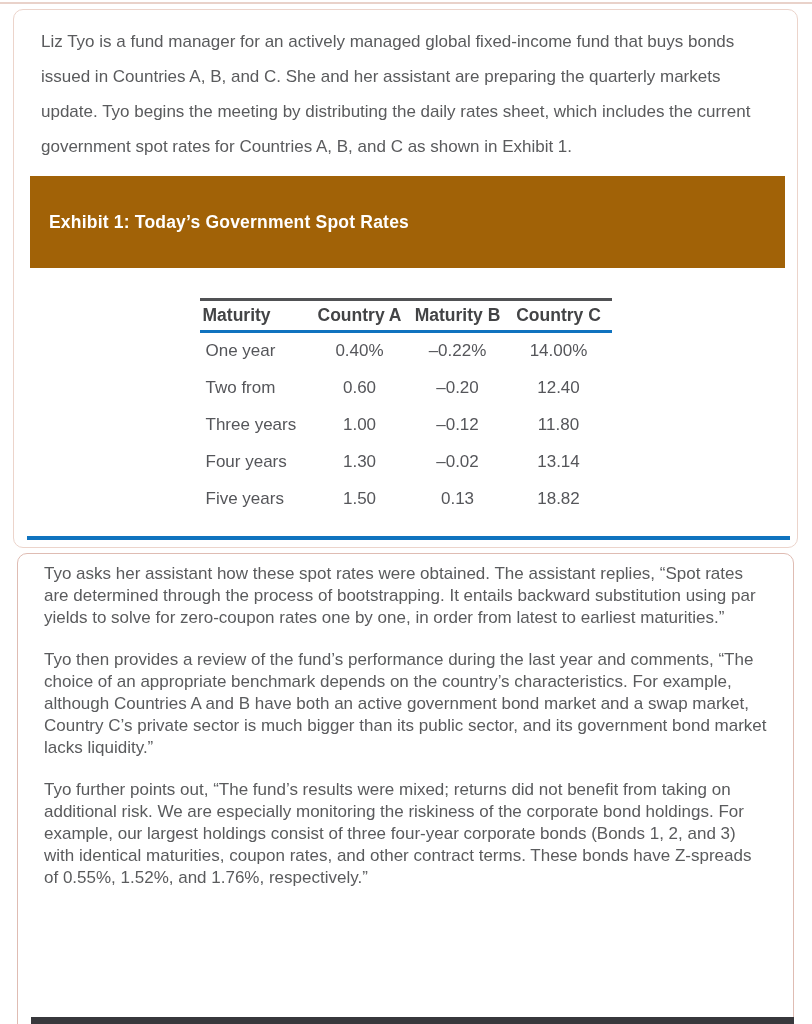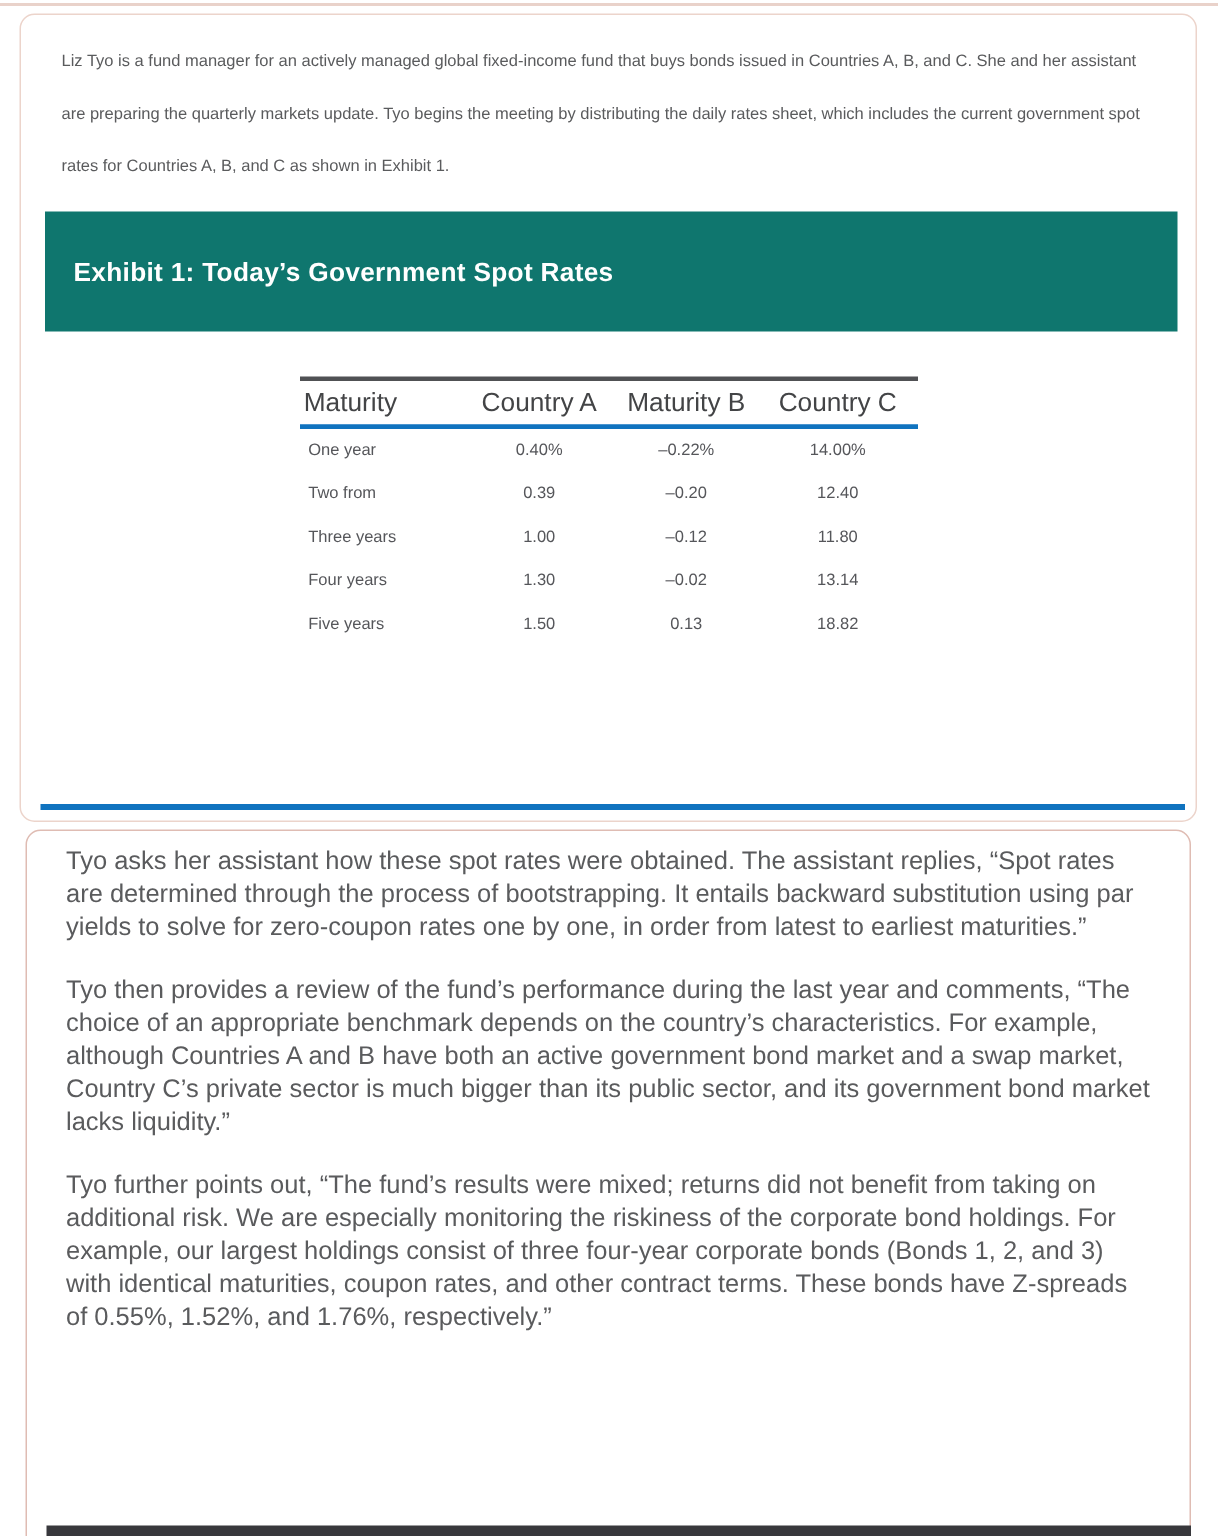--- a/index.html
+++ b/index.html
@@ -32,58 +32,58 @@
     top: 9px;
     width: 785px;
     height: 539px;
     border: 1px solid #ecd4cb;
     border-radius: 10px;
     box-sizing: border-box;
     background: #ffffff;
   }
   .intro-text {
     margin: 14px 27px 0 27px;
-    font-size: 11px;
+    font-size: 17px;
     line-height: 35px;
     color: #5a5b5d;
   }
   .exhibit-header {
     margin: 12px 12px 0 16px;
-    height: 80px;
-    background: #0f766e;
+    height: 92px;
+    background: #a16207;
     display: flex;
     align-items: center;
     padding-left: 19px;
     box-sizing: border-box;
   }
   .exhibit-title {
     color: #ffffff;
     font-weight: bold;
     font-size: 17.5px;
     letter-spacing: 0.2px;
   }
   table.spot-table {
     margin: 30px auto 0;
     border-collapse: collapse;
     table-layout: fixed;
   }
   .spot-table th {
     font-size: 17.5px;
-    font-weight: normal;
+    font-weight: bold;
     color: #434446;
     border-top: 3px solid #505154;
     border-bottom: 3px solid #1073bf;
     padding: 4px 0 4px 0;
     text-align: center;
     white-space: nowrap;
     overflow: visible;
   }
   .spot-table th.col-maturity { text-align: left; padding-left: 3px; }
   .spot-table td {
-    font-size: 11px;
+    font-size: 17px;
     color: #55565a;
     padding: 8px 0 9px 0;
     text-align: center;
     white-space: nowrap;
   }
   .spot-table td.col-maturity { text-align: left; padding-left: 6px; }
   .col-maturity  { width: 104px; }
   .col-a { width: 100px; }
   .col-b { width: 96px; }
   .col-c { width: 106px; }
@@ -149,21 +149,21 @@
       </thead>
       <tbody>
         <tr>
           <td class="col-maturity">One year</td>
           <td class="col-a">0.40%</td>
           <td class="col-b">–0.22%</td>
           <td class="col-c">14.00%</td>
         </tr>
         <tr>
           <td class="col-maturity">Two from</td>
-          <td class="col-a">0.39</td>
+          <td class="col-a">0.60</td>
           <td class="col-b">–0.20</td>
           <td class="col-c">12.40</td>
         </tr>
         <tr>
           <td class="col-maturity">Three years</td>
           <td class="col-a">1.00</td>
           <td class="col-b">–0.12</td>
           <td class="col-c">11.80</td>
         </tr>
         <tr>

